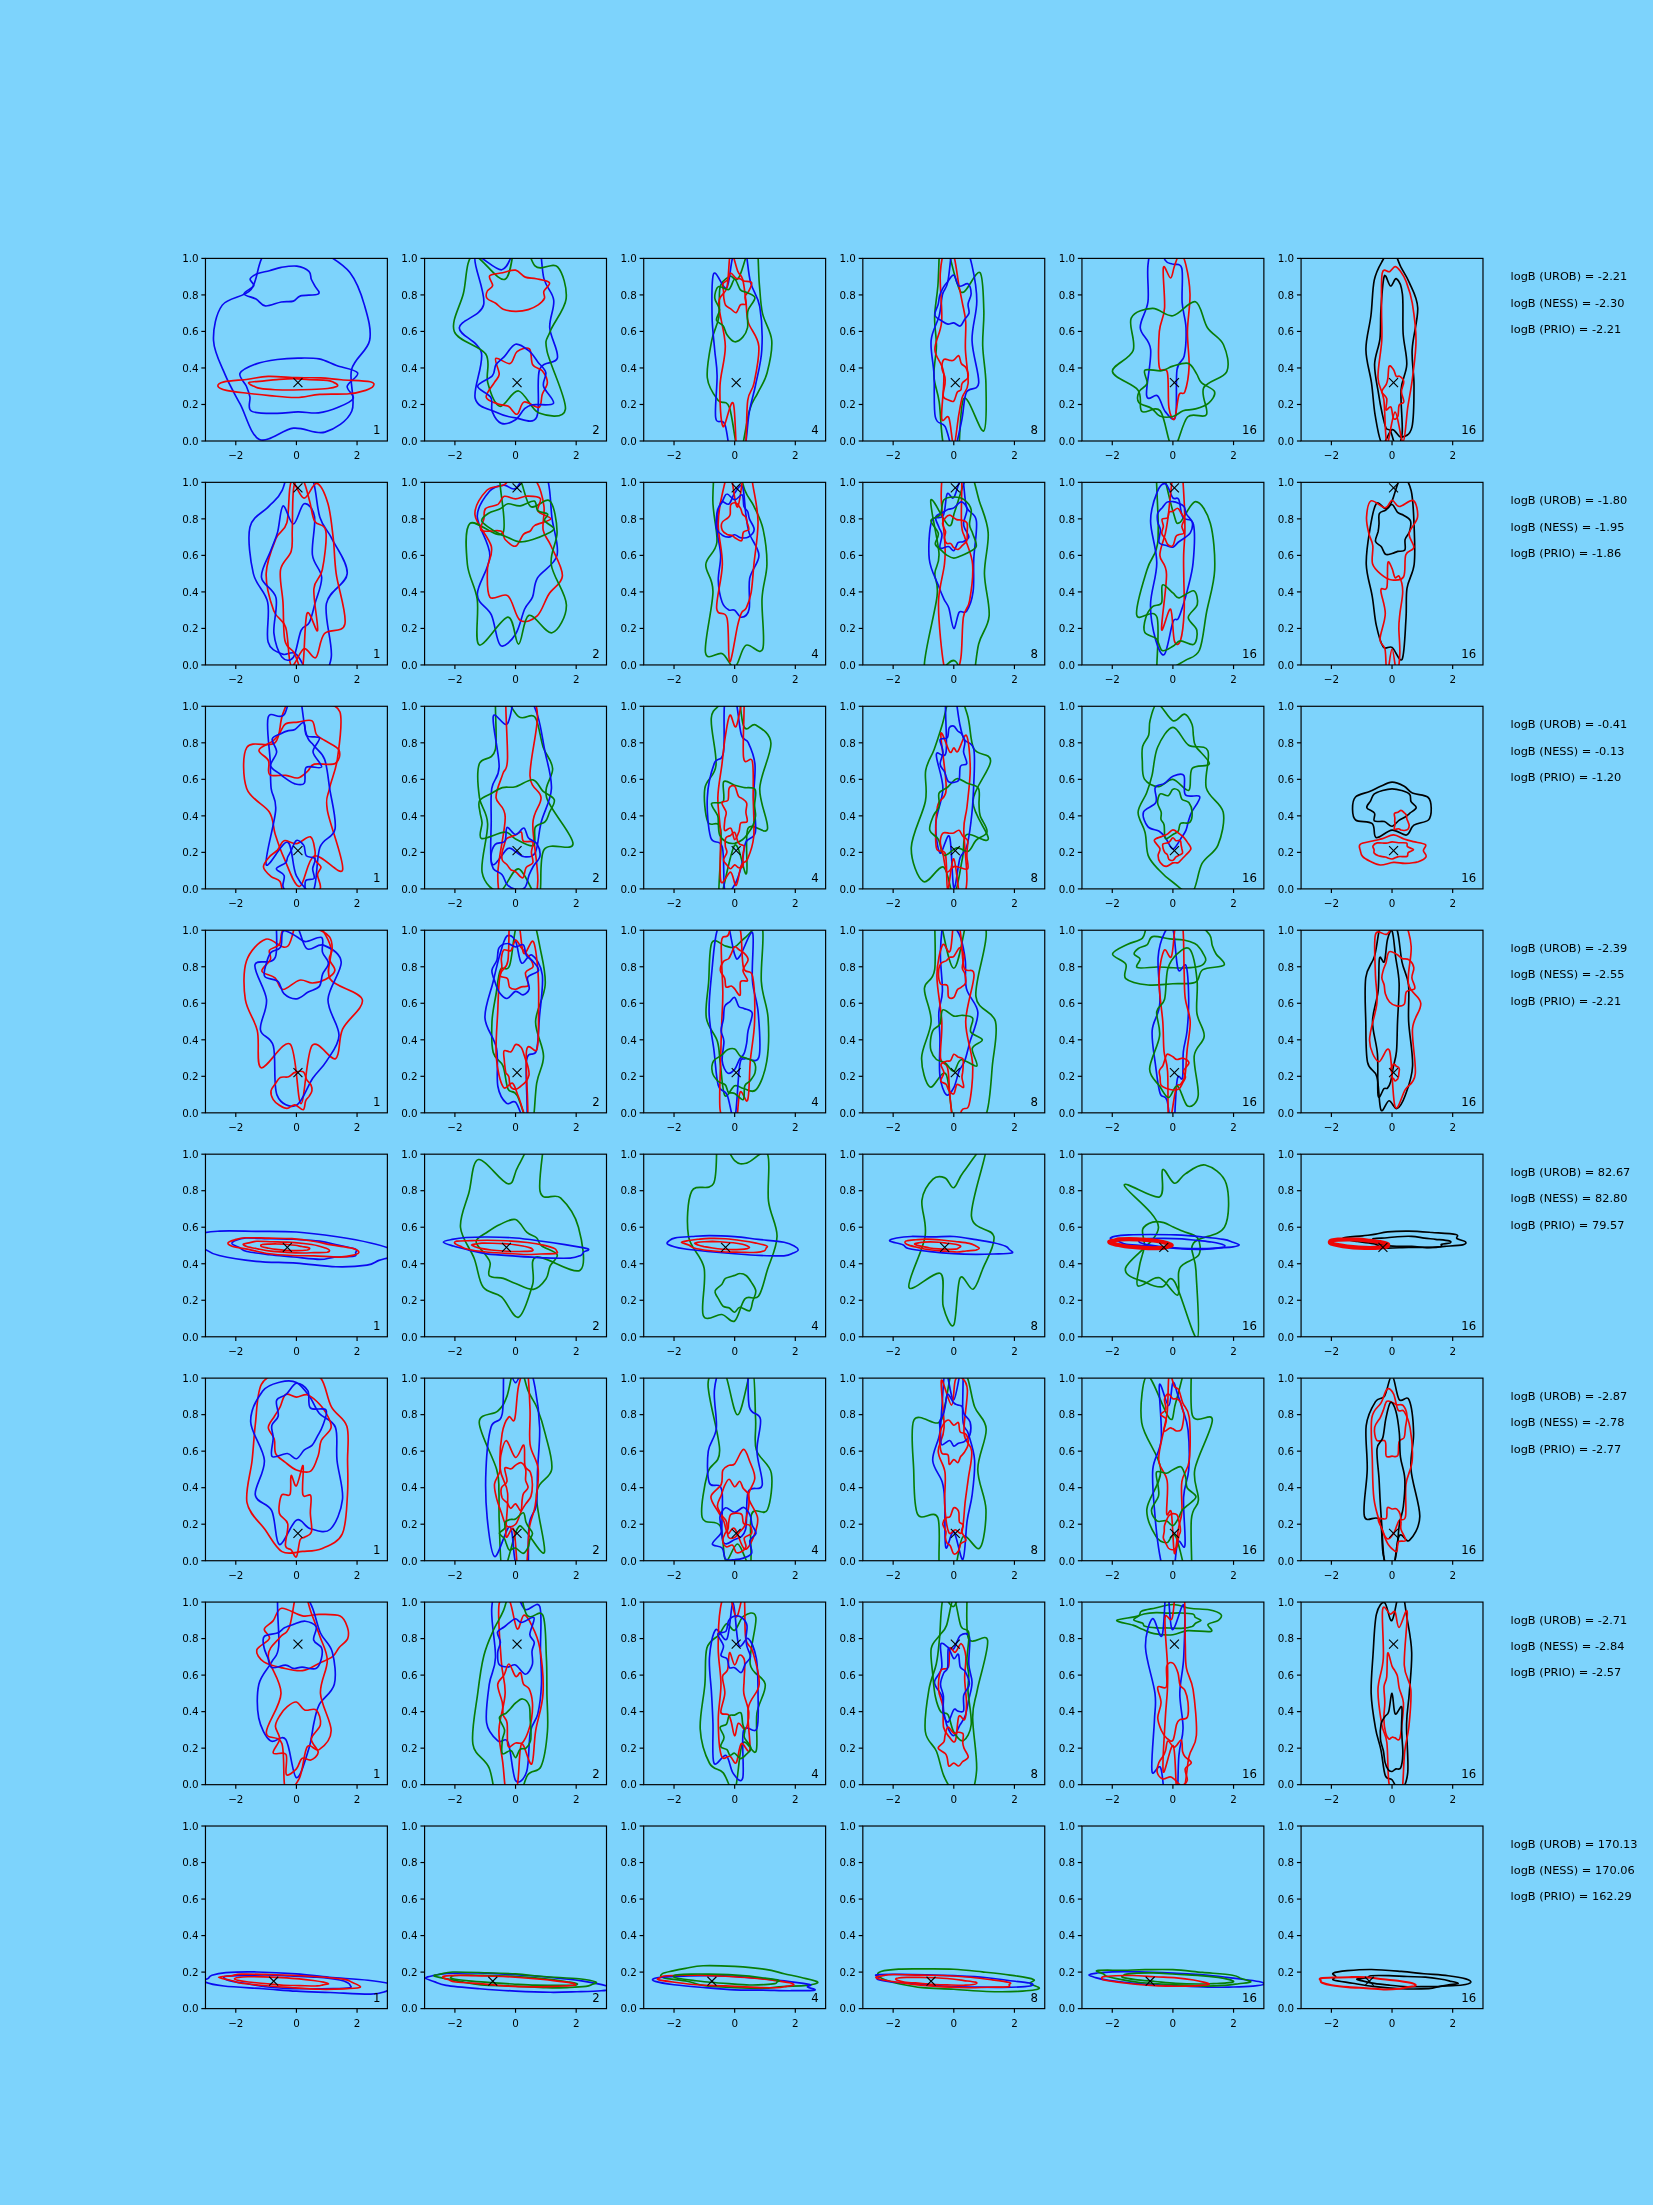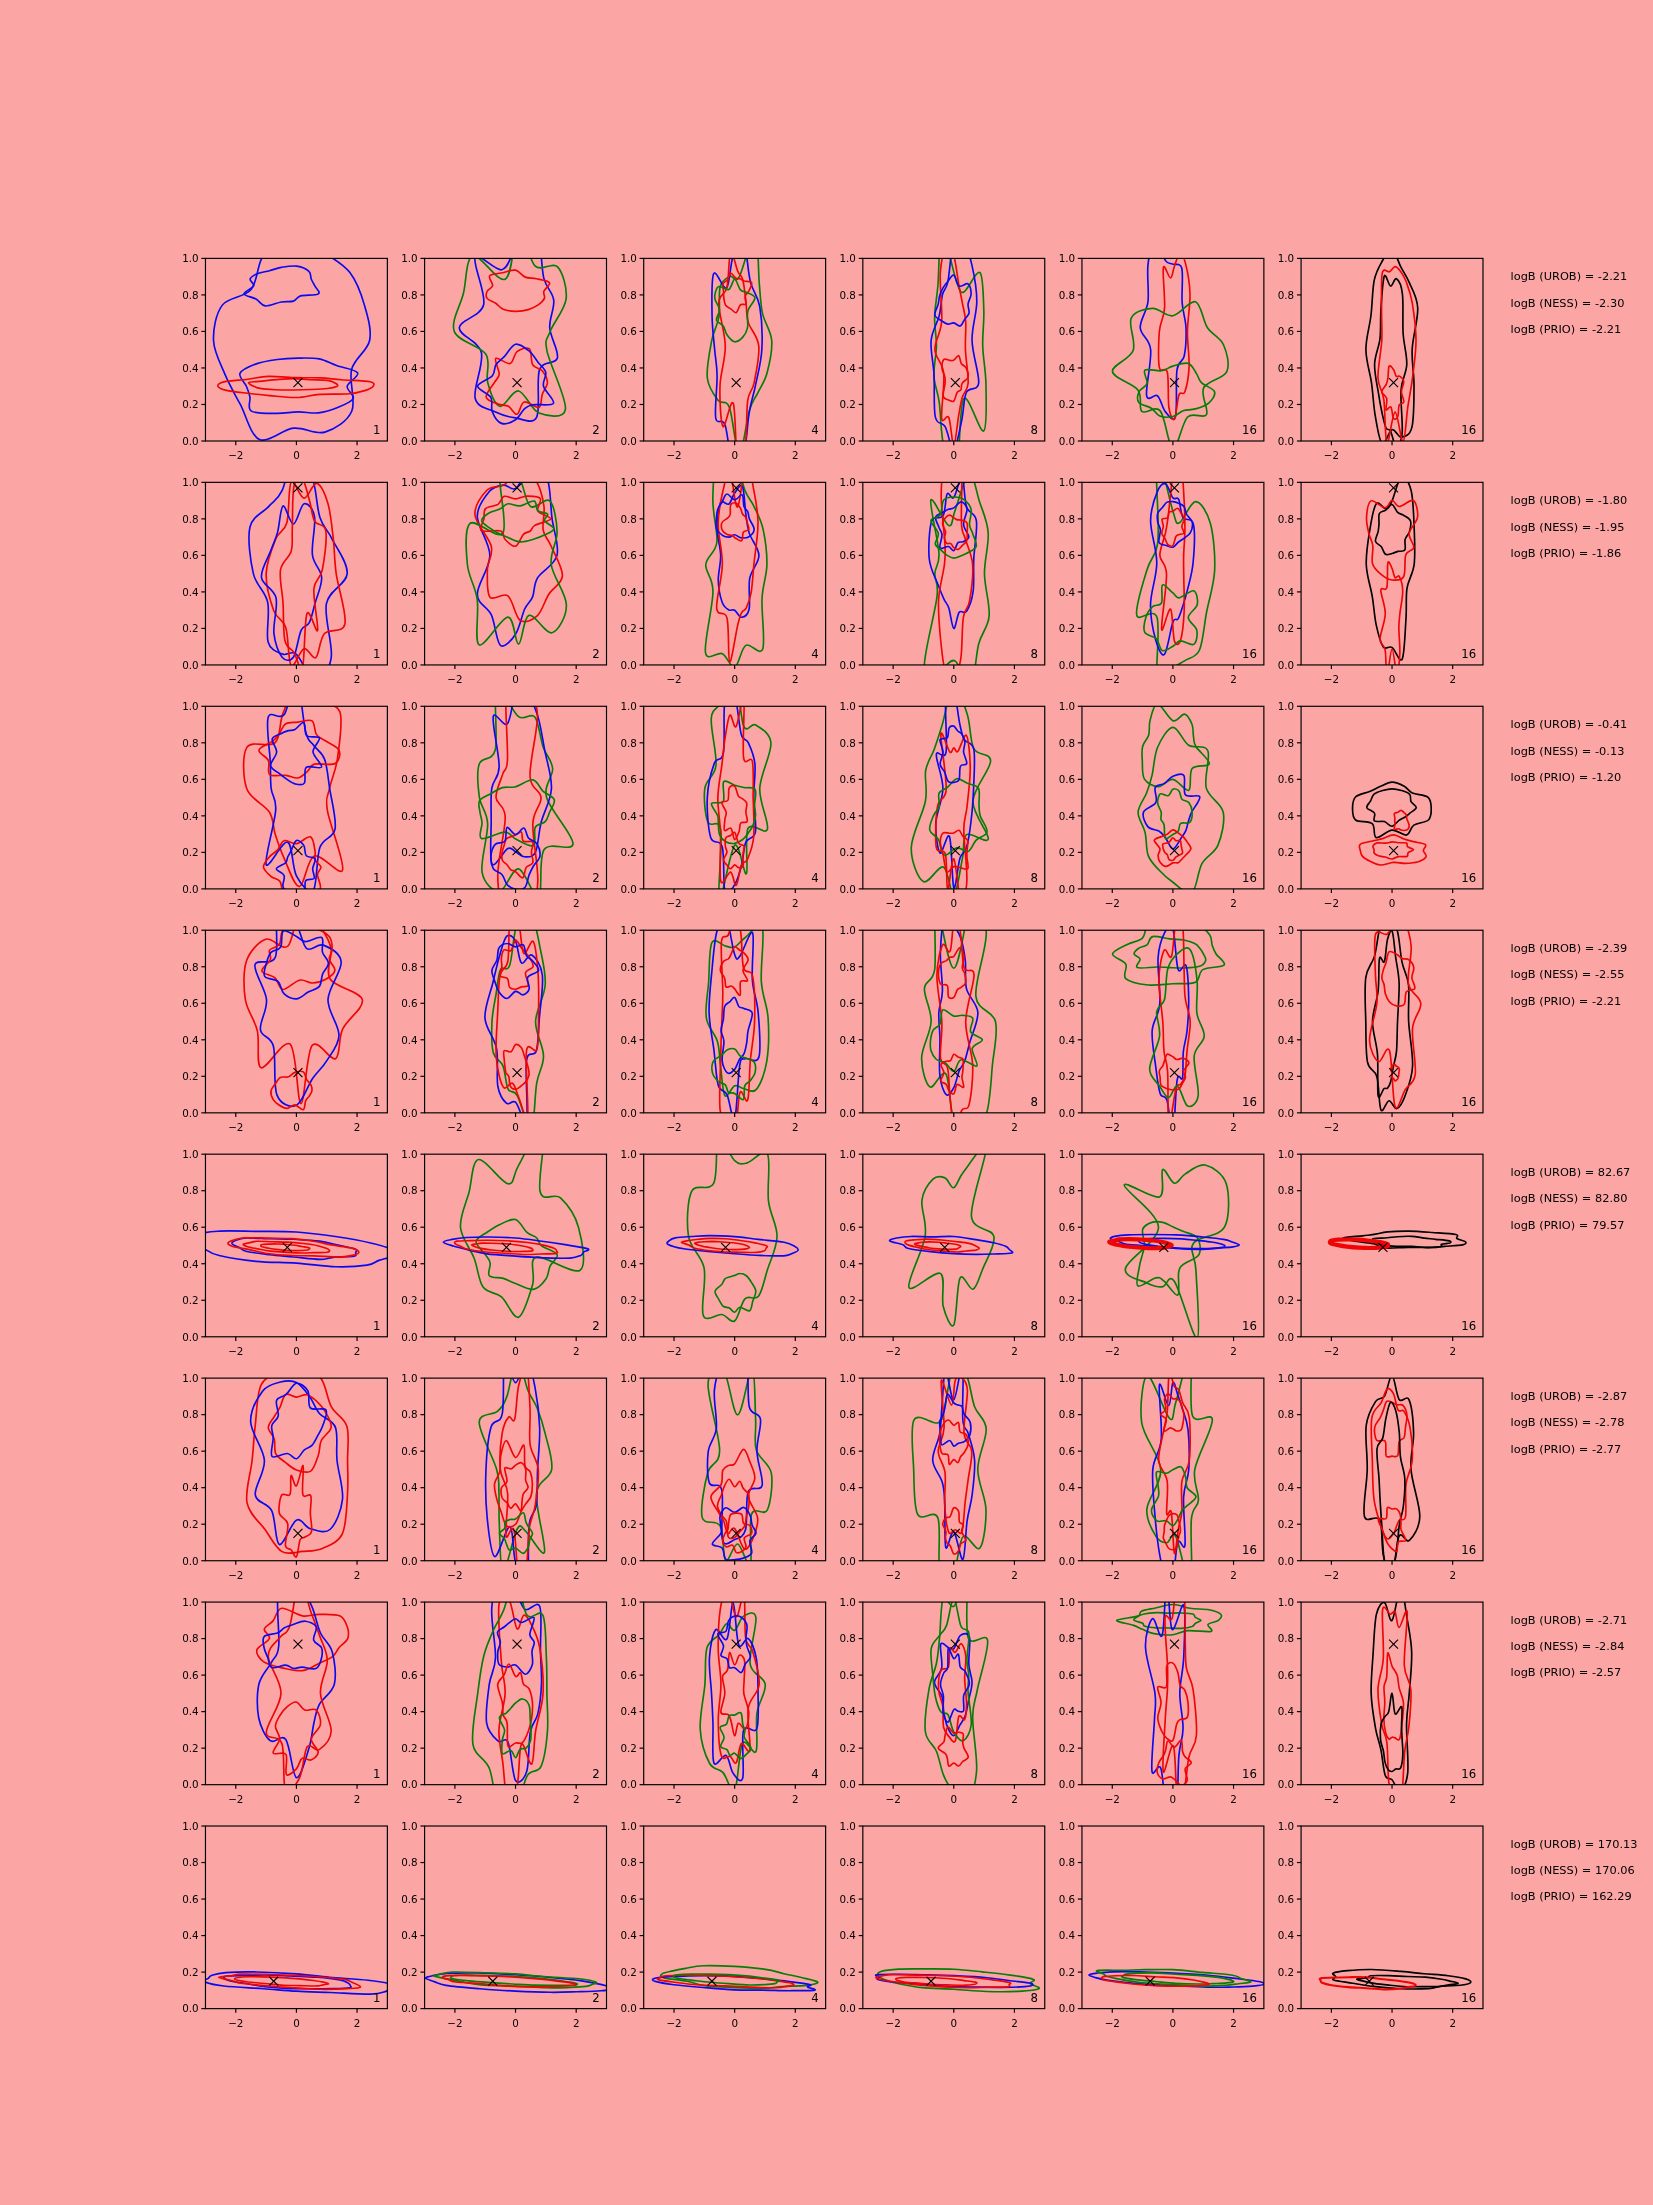--- a/index.html
+++ b/index.html
@@ -1,16 +1,16 @@
 <!DOCTYPE html>
 <html style="font-size:11px"><head>
 <meta charset="utf-8">
 <style>
   html,body{margin:0;padding:0;background:#ffffff;}
-  .page{position:relative;width:1654px;height:2205px;background:#fca5a5;overflow:hidden;
+  .page{position:relative;width:1654px;height:2205px;background:#7dd3fc;overflow:hidden;
         font-family:"DejaVu Sans","Liberation Sans",sans-serif;}
   svg text{font-family:"DejaVu Sans","Liberation Sans",sans-serif;fill:#000;}
 </style>
 </head>
 <body>
 
 <div class="page">
   <svg id="fig" width="1654" height="2205" viewBox="0 0 2400 3200" xmlns="http://www.w3.org/2000/svg">
       <svg x="298" y="375" width="264" height="265">
         <path d="M 238.2 119.2 C 241.4 103.7, 235.5 84.2, 230.7 67.8 C 226.0 51.3, 219.4 33.2, 209.6 20.5 C 199.7 7.7, 185.3 0.8, 171.6 -8.7 C 157.9 -18.2, 142.1 -37.0, 127.6 -36.5 C 113.1 -36.0, 94.9 -19.1, 84.7 -5.5 C 74.5 8.1, 76.2 33.0, 66.2 45.2 C 56.1 57.4, 33.5 55.4, 24.4 67.8 C 15.3 80.1, 11.0 102.4, 11.7 119.2 C 12.4 136.1, 22.0 153.2, 28.5 168.7 C 35.0 184.2, 42.3 196.3, 50.6 212.0 C 58.9 227.7, 65.4 256.9, 78.3 262.7 C 91.1 268.4, 111.8 248.2, 127.6 246.4 C 143.4 244.7, 159.1 256.2, 173.3 252.1 C 187.4 247.9, 206.0 236.6, 212.4 221.4 C 218.9 206.3, 207.7 178.4, 212.0 161.4 C 216.3 144.3, 235.1 134.8, 238.2 119.2 Z" fill="none" stroke="#0a0af0" stroke-width="2.4"></path>

